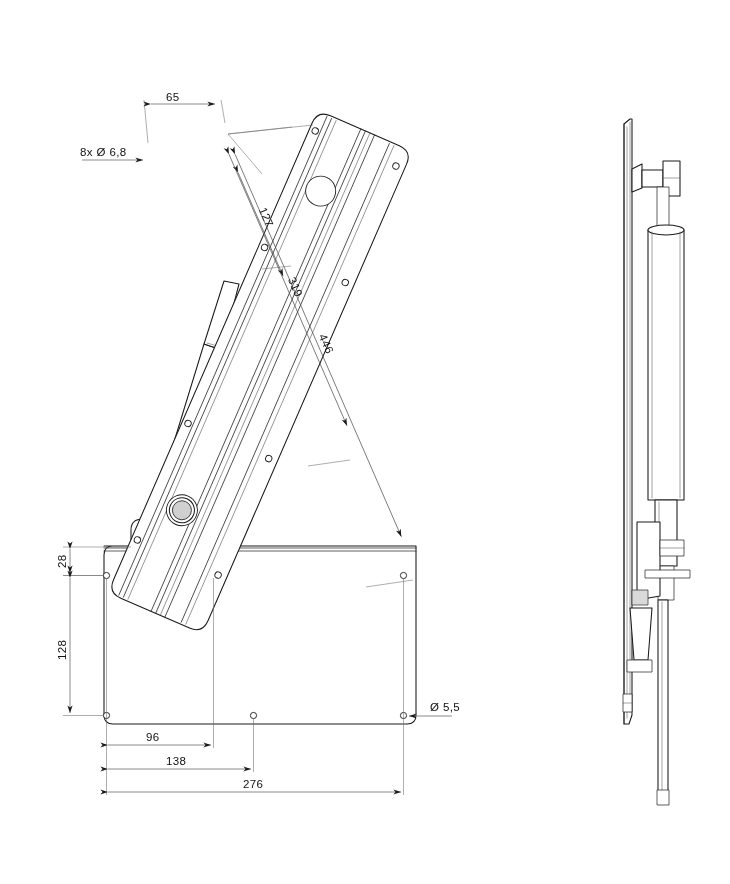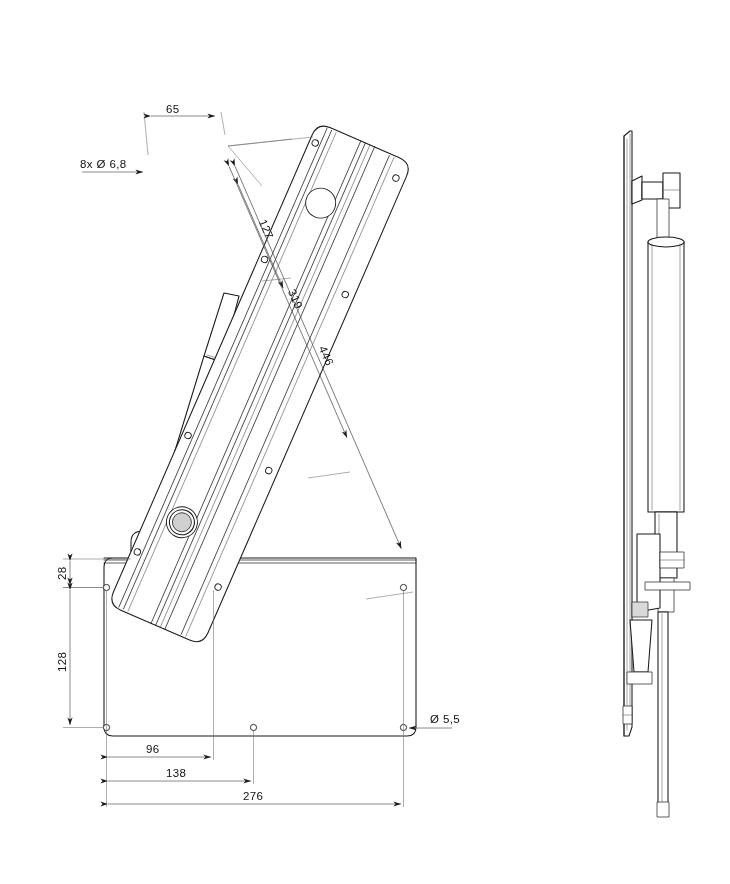--- a/index.html
+++ b/index.html
@@ -11,21 +11,21 @@
   body {
     width: 730px;
     height: 884px;
     font-family: "Liberation Sans", sans-serif;
     overflow: hidden;
     position: relative;
   }
   #drawing-root {
     position: absolute;
     left: 0;
-    top: 12px;
+    top: 0;
     width: 730px;
     height: 795px;
   }
   svg.drawing {
     display: block;
     width: 730px;
     height: 884px;
     background: #ffffff;
   }
   .ol {               

